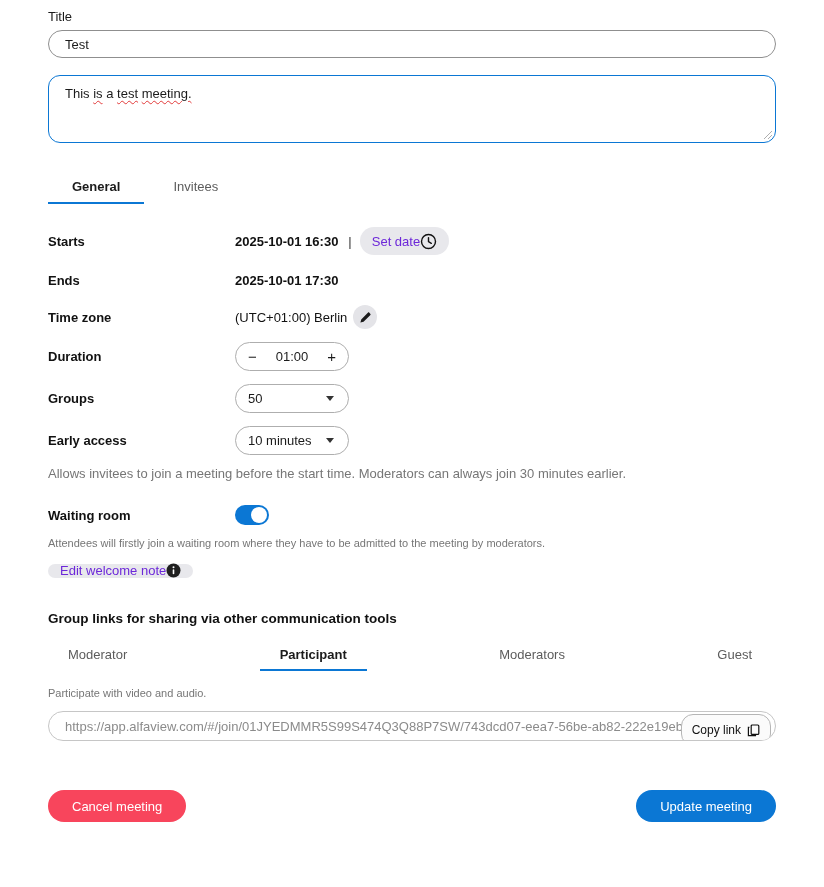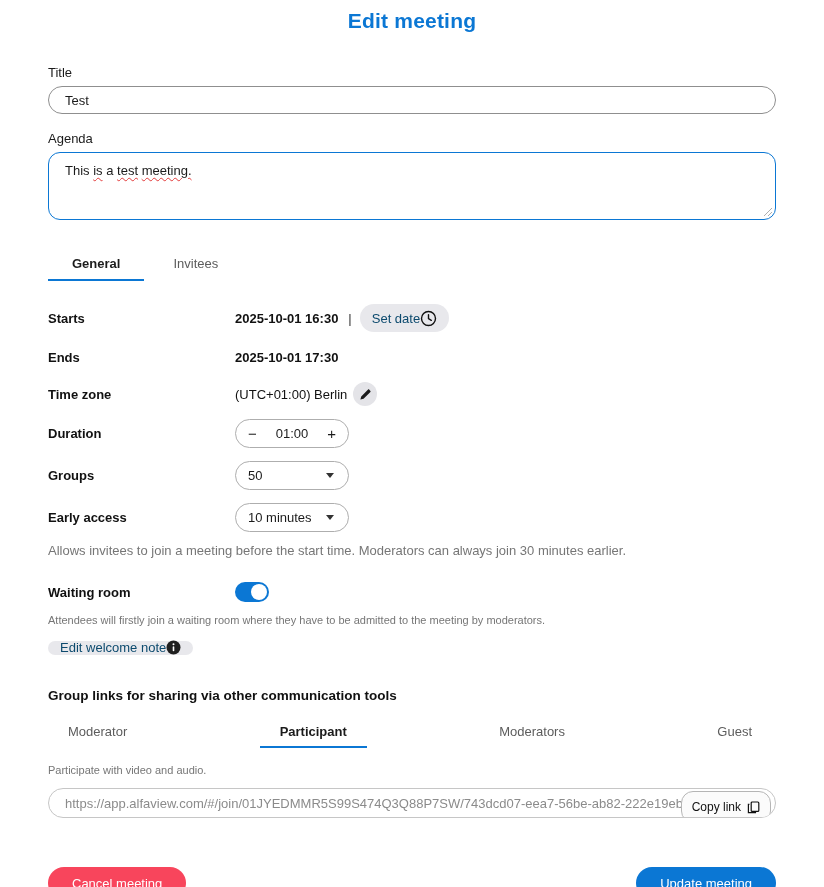--- a/index.html
+++ b/index.html
@@ -54,21 +54,21 @@
   .row { display: flex; align-items: center; margin-bottom: 13px; min-height: 24px; }
   .row-label { width: 187px; flex: 0 0 187px; font-weight: 600; color: #111; }
   .row-value { font-weight: 600; color: #111; }
   .row-value.regular { font-weight: 400; }
   .sep { margin: 0 8px 0 10px; color: #333; font-weight: 400; }
 
   .pill-btn {
     display: inline-flex; align-items: center; gap: 0;
     background: #e8e8ec; border: none; border-radius: 15px;
     height: 28px; padding: 0 12px; font-family: inherit; font-size: 13px;
-    color: #0c4a6e; cursor: pointer;
+    color: #6d28d9; cursor: pointer;
   }
   .icon-circle-btn {
     width: 24px; height: 24px; border-radius: 50%; background: #e4e4e8;
     border: none; display: inline-flex; align-items: center; justify-content: center;
     margin-left: 6px; cursor: pointer;
   }
 
   .stepper, .select-pill {
     width: 114px; height: 29px; border: 1px solid #aeaeae; border-radius: 15px;
     background: #fff; display: inline-flex; align-items: center;
@@ -125,27 +125,25 @@
   .btn-danger { background: #f8455c; }
   .btn-primary { background: #0b77d4; }
 
   svg { display: block; }
 </style>
 </head>
 <body>
 
 <div class="container">
 
-  <h1 class="page-title">Edit meeting</h1>
 
   <label class="field-label">Title</label>
   <input class="title-input" type="text" value="Test" style="">
 
   <div class="agenda-wrap">
-    <label class="field-label">Agenda</label>
     <div class="agenda-box">
       <span id="agenda-text"><span>This</span> <span class="squiggle">is</span> <span>a</span> <span class="squiggle">test</span> <span class="squiggle">meeting.</span></span>
       <span class="resize-handle"></span>
     </div>
   </div>
 
   <div class="tabs">
     <div class="tab active">General</div>
     <div class="tab">Invitees</div>
   </div>

